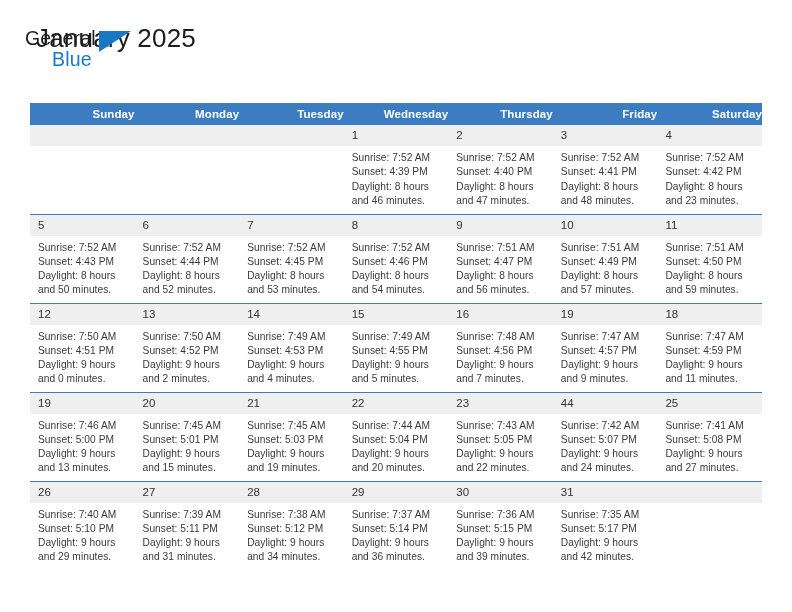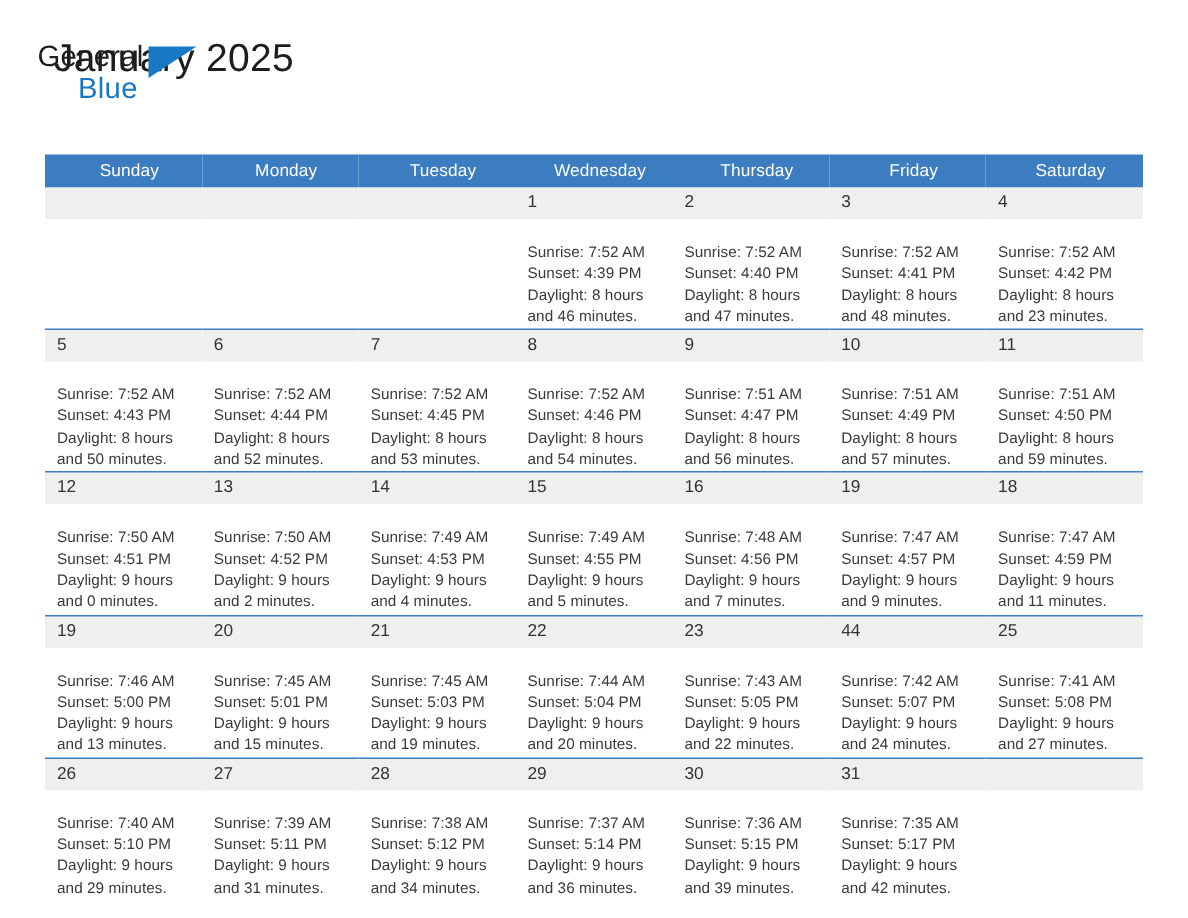--- a/index.html
+++ b/index.html
@@ -83,22 +83,22 @@
     left: 30px;
     top: 103px;
     width: 732px;
     border-collapse: collapse;
     table-layout: fixed;
   }
   .calendar th {
     background: #3b7dc0;
     color: #ffffff;
     font-size: 11.5px;
-    font-weight: normal;
-    text-align: center;
+    font-weight: bold;
+    text-align: right;
     padding: 5px 0 5px 8px;
     height: 21px;
     box-sizing: border-box;
     letter-spacing: 0.1px;
   }
   .week-row td {
     vertical-align: top;
     padding: 0;
     border-top: 1.6px solid #3b7dc0;
     height: 89px;
@@ -114,21 +114,21 @@
     padding: 4px 0 4px 8px;
     line-height: 13px;
     height: 21px;
     box-sizing: border-box;
   }
   .daynum.empty {
     background: #efefef;
     color: transparent;
   }
   .details {
-    padding: 16px 6px 0 8px;
+    padding: 5px 6px 0 8px;
     font-size: 10.2px;
     line-height: 14.3px;
     color: #3a3a3a;
     letter-spacing: 0.05px;
   }
   .details div {
     white-space: nowrap;
   }
   td.blank .details { visibility: hidden; }
 </style>

